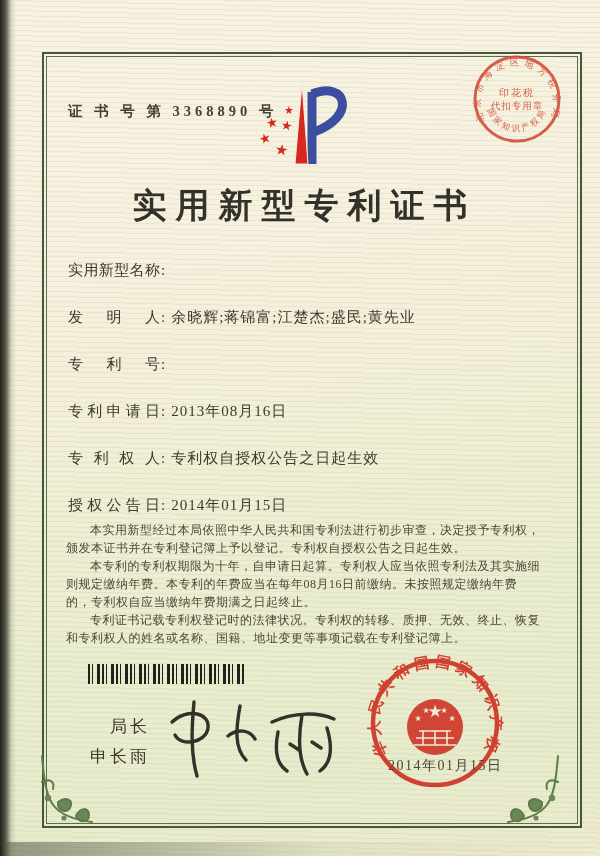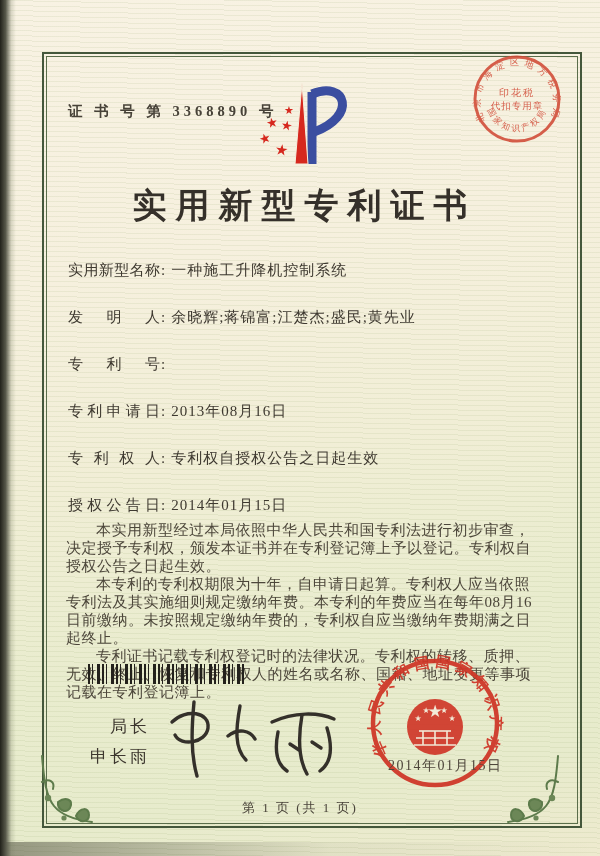--- a/index.html
+++ b/index.html
@@ -26,21 +26,21 @@
         font-size:34px;font-weight:600;letter-spacing:9px;text-indent:9px;color:#35302a;z-index:5;}
 
   .fields{position:absolute;left:68px;top:261px;z-index:5;}
   .frow{display:flex;align-items:baseline;height:22px;margin-bottom:25px;
         font-size:15px;color:#3e3930;}
   .flabel{display:inline-block;width:92px;text-align:justify;text-align-last:justify;}
   .fcolon{margin:0 6px 0 1px;}
   .fvalue{letter-spacing:1px;}
 
   .paras{position:absolute;left:66px;top:521px;width:474px;z-index:5;
-        font-size:15px;line-height:18px;color:#4c463a;}
+        font-size:12px;line-height:18px;color:#4c463a;}
   .paras p{margin:0;text-indent:2em;letter-spacing:0.5px;}
 
   .barcode{position:absolute;left:88px;top:664px;width:158px;height:20px;z-index:5;
         background-image:
           repeating-linear-gradient(90deg,#23211c 0 2px,rgba(0,0,0,0) 2px 4px,#23211c 4px 5px,
             rgba(0,0,0,0) 5px 9px,#23211c 9px 12px,rgba(0,0,0,0) 12px 14px);}
 
   .director{position:absolute;left:90px;top:712px;z-index:5;font-size:17px;
         letter-spacing:3px;line-height:30px;color:#3c362e;
         font-family:"Liberation Sans","DejaVu Sans",sans-serif;text-align:right;}
@@ -82,21 +82,20 @@
       <text x="27" y="83" font-size="15" transform="rotate(8 34 77)">★</text>
     </g>
   </svg>
 
   <div class="title">实用新型专利证书</div>
 
   <div class="fields">
     <div class="frow">
       <span class="flabel">实用新型名称</span>
         <span class="fcolon">:</span>
-      <span class="fvalue">一种施工升降机控制系统</span>
     </div>
     <div class="frow">
       <span class="flabel">发明人</span>
         <span class="fcolon">:</span>
       <span class="fvalue">余晓辉;蒋锦富;江楚杰;盛民;黄先业</span>
     </div>
     <div class="frow">
       <span class="flabel">专利号</span>
         <span class="fcolon">:</span>
     </div>
@@ -200,17 +199,16 @@
     <g stroke="#5d7b4b" fill="none" stroke-width="2" stroke-linecap="round">
       <path d="M14,4 C16,28 18,44 26,54 C34,64 48,68 64,70"></path>
       <path d="M30,50 C38,44 46,48 42,56 C38,62 29,58 30,50" fill="#6c8757"></path>
       <path d="M48,64 C52,55 61,55 61,63 C61,70 52,72 48,64" fill="#6c8757"></path>
       <path d="M14,30 C22,26 27,30 25,37"></path>
       <circle cx="20" cy="46" r="3.2" fill="#6c8757" stroke="none"></circle>
       <circle cx="36" cy="66" r="2.6" fill="#6c8757" stroke="none"></circle>
     </g>
   </svg>
 
-  <div class="footer">第 1 页 (共 1 页)</div>
 
   <div class="edge-left"></div>
   <div class="edge-bottom"></div>
 </div>
 
 </body></html>

